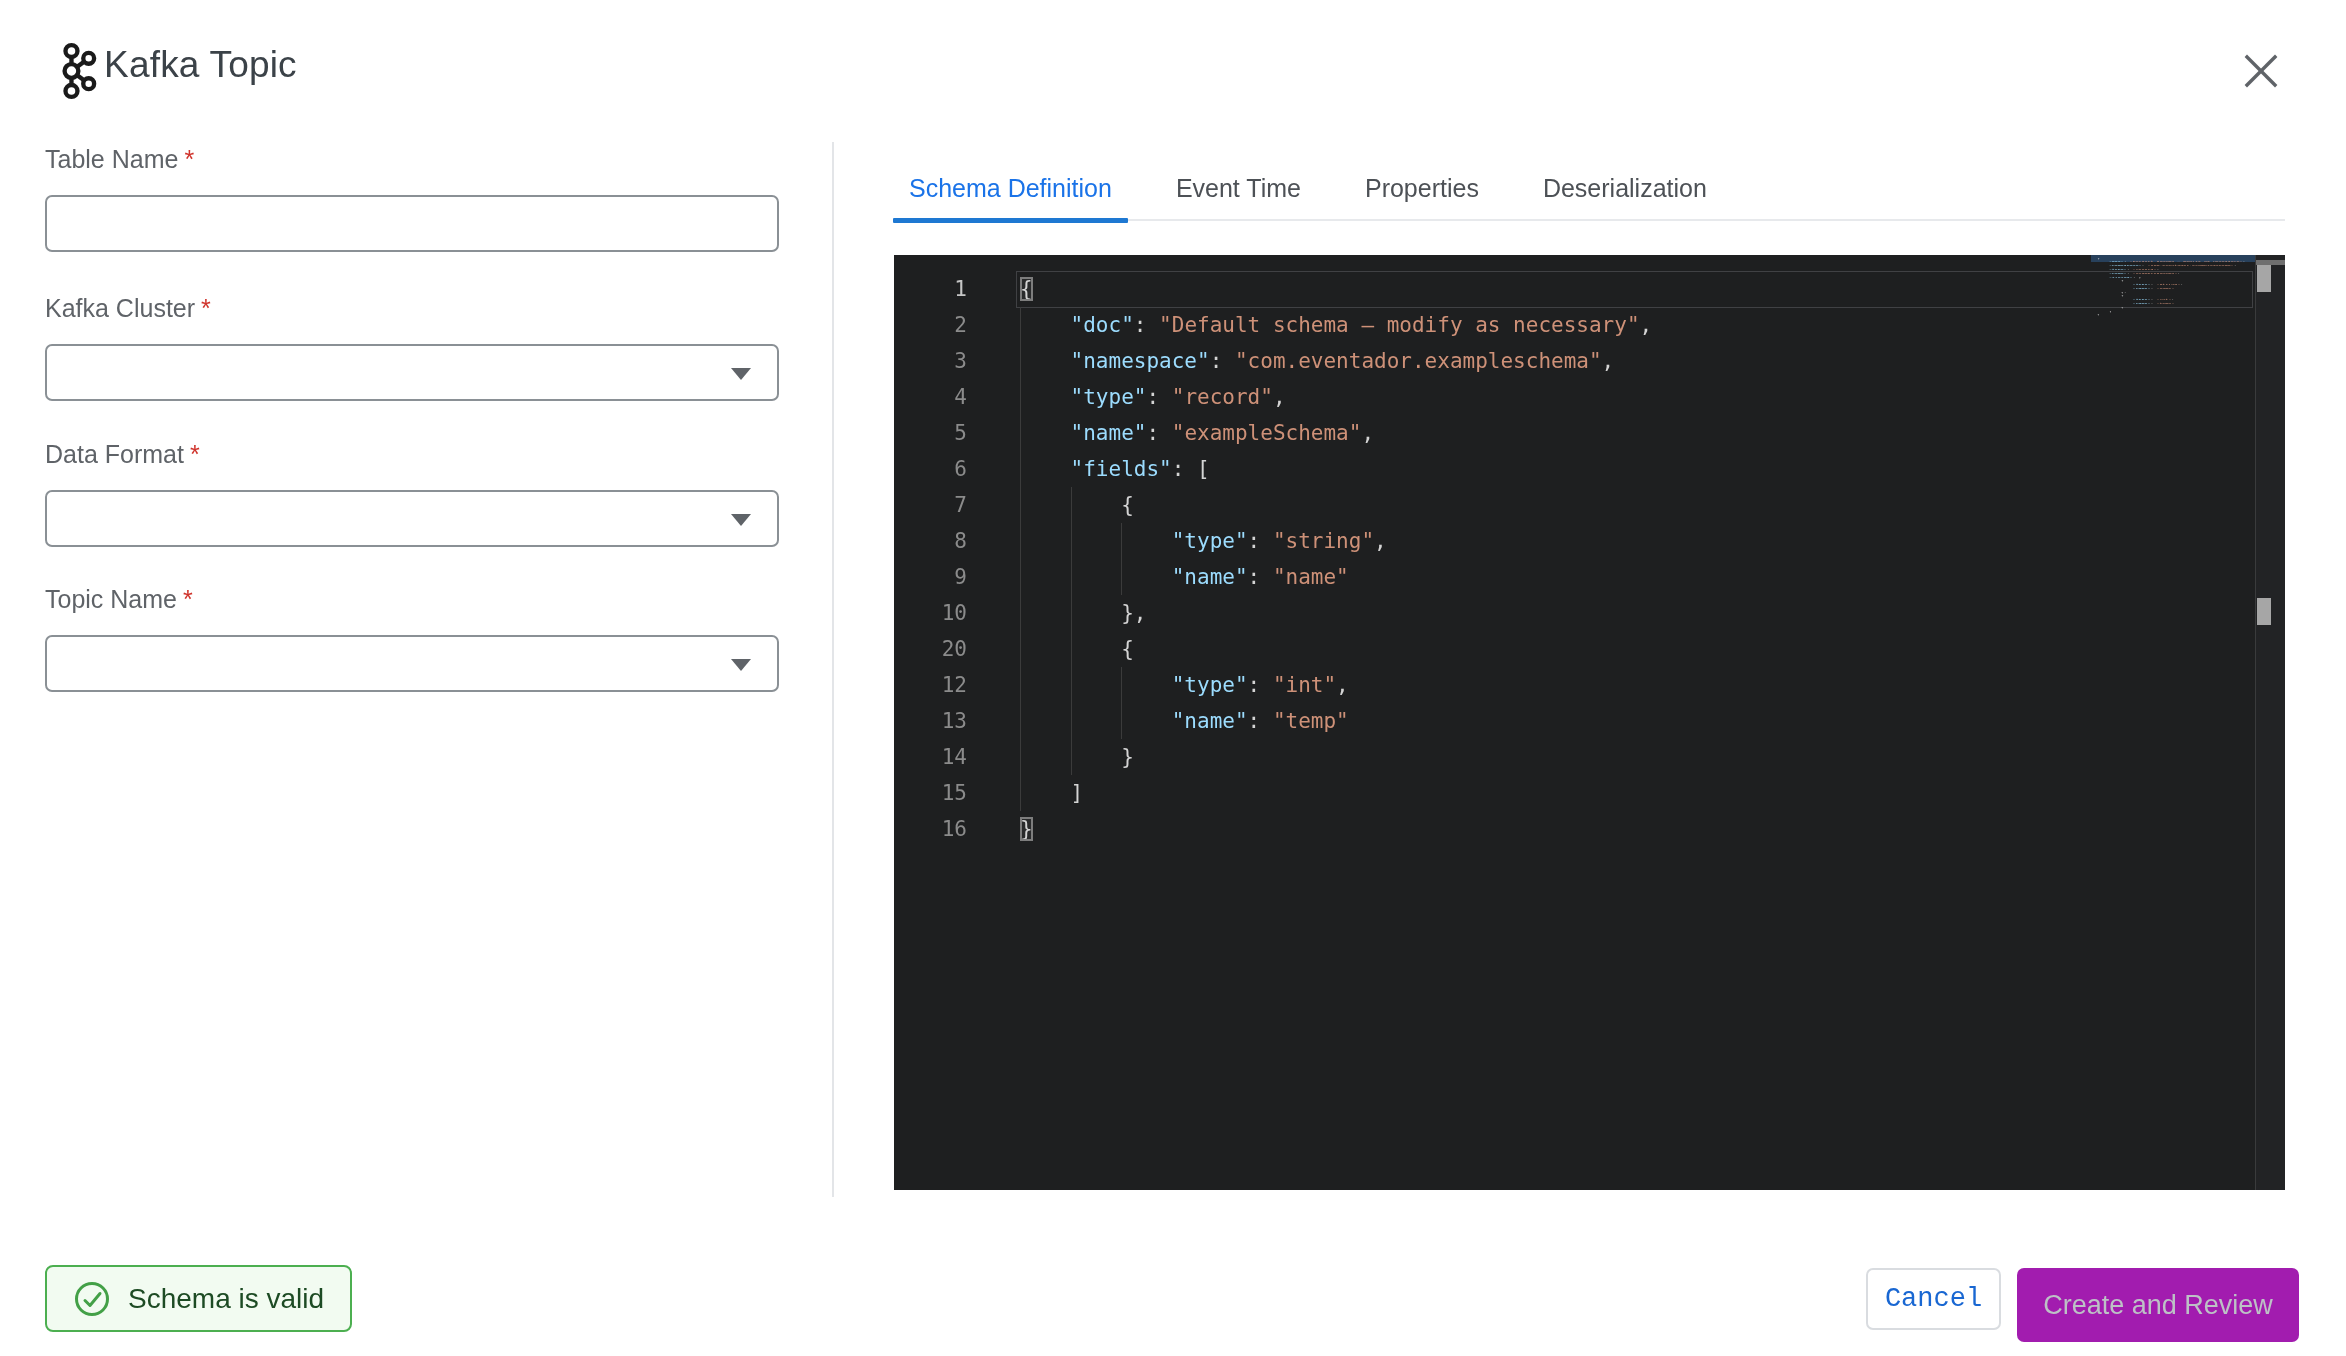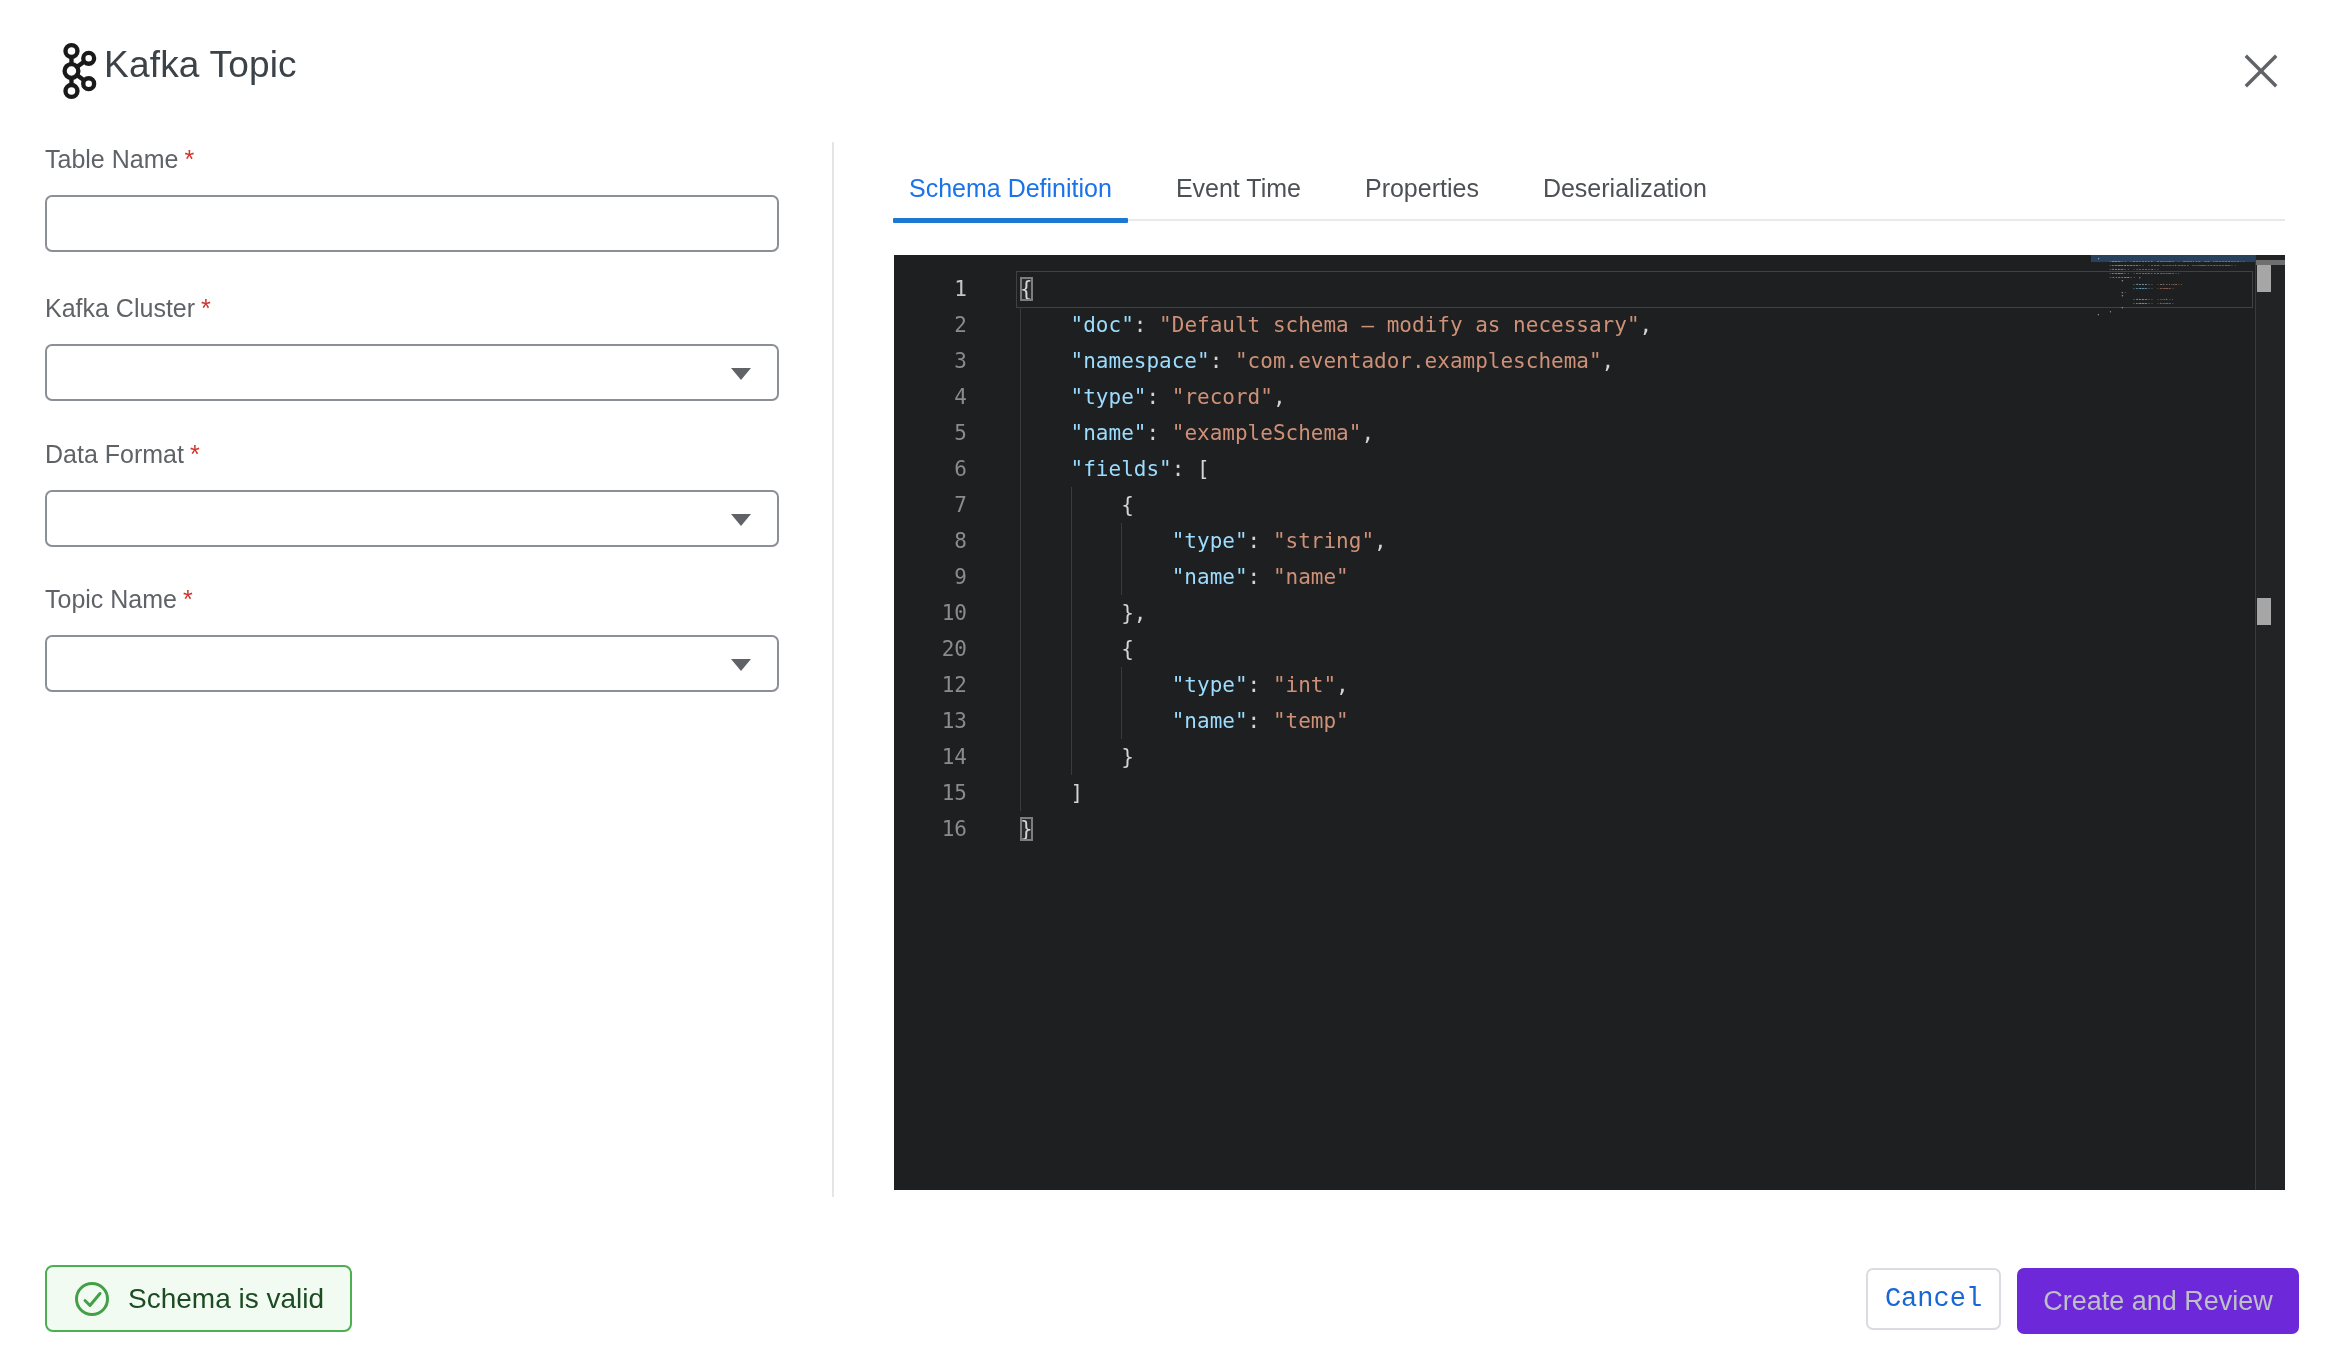--- a/index.html
+++ b/index.html
@@ -79,22 +79,22 @@
   }
   .status-badge .txt { font-size:28px; color:#1d4b24; }
   .detect-btn { position:absolute; left:366px; top:1265px; height:67px; line-height:67px; font-size:28px; color:#b6babe; cursor:default; }
   .cancel-btn {
     position:absolute; left:1866px; top:1268px; width:135px; height:62px;
     background:#fff; border:2px solid #d9dce0; border-radius:7px;
     font-size:27px; color:#1967d2; text-align:center; line-height:58px; cursor:pointer;
     font-family:Liberation Mono, monospace;
   }
   .create-btn {
-    position:absolute; left:2017px; top:1268px; width:282px; height:66px;
-    background:#6d28d9; border:none; border-radius:7px;
+    position:absolute; left:2017px; top:1268px; width:282px; height:74px;
+    background:#a21caf; border:none; border-radius:7px;
     font-size:27px; color:#bdc1c6; text-align:center; line-height:62px; cursor:default;
     font-family:"Liberation Sans", sans-serif;
   }
 </style>
 </head>
 <body>
 
 <div class="page">
 
   <svg class="kafka-icon" width="44" height="58" viewBox="0 0 24 32">

